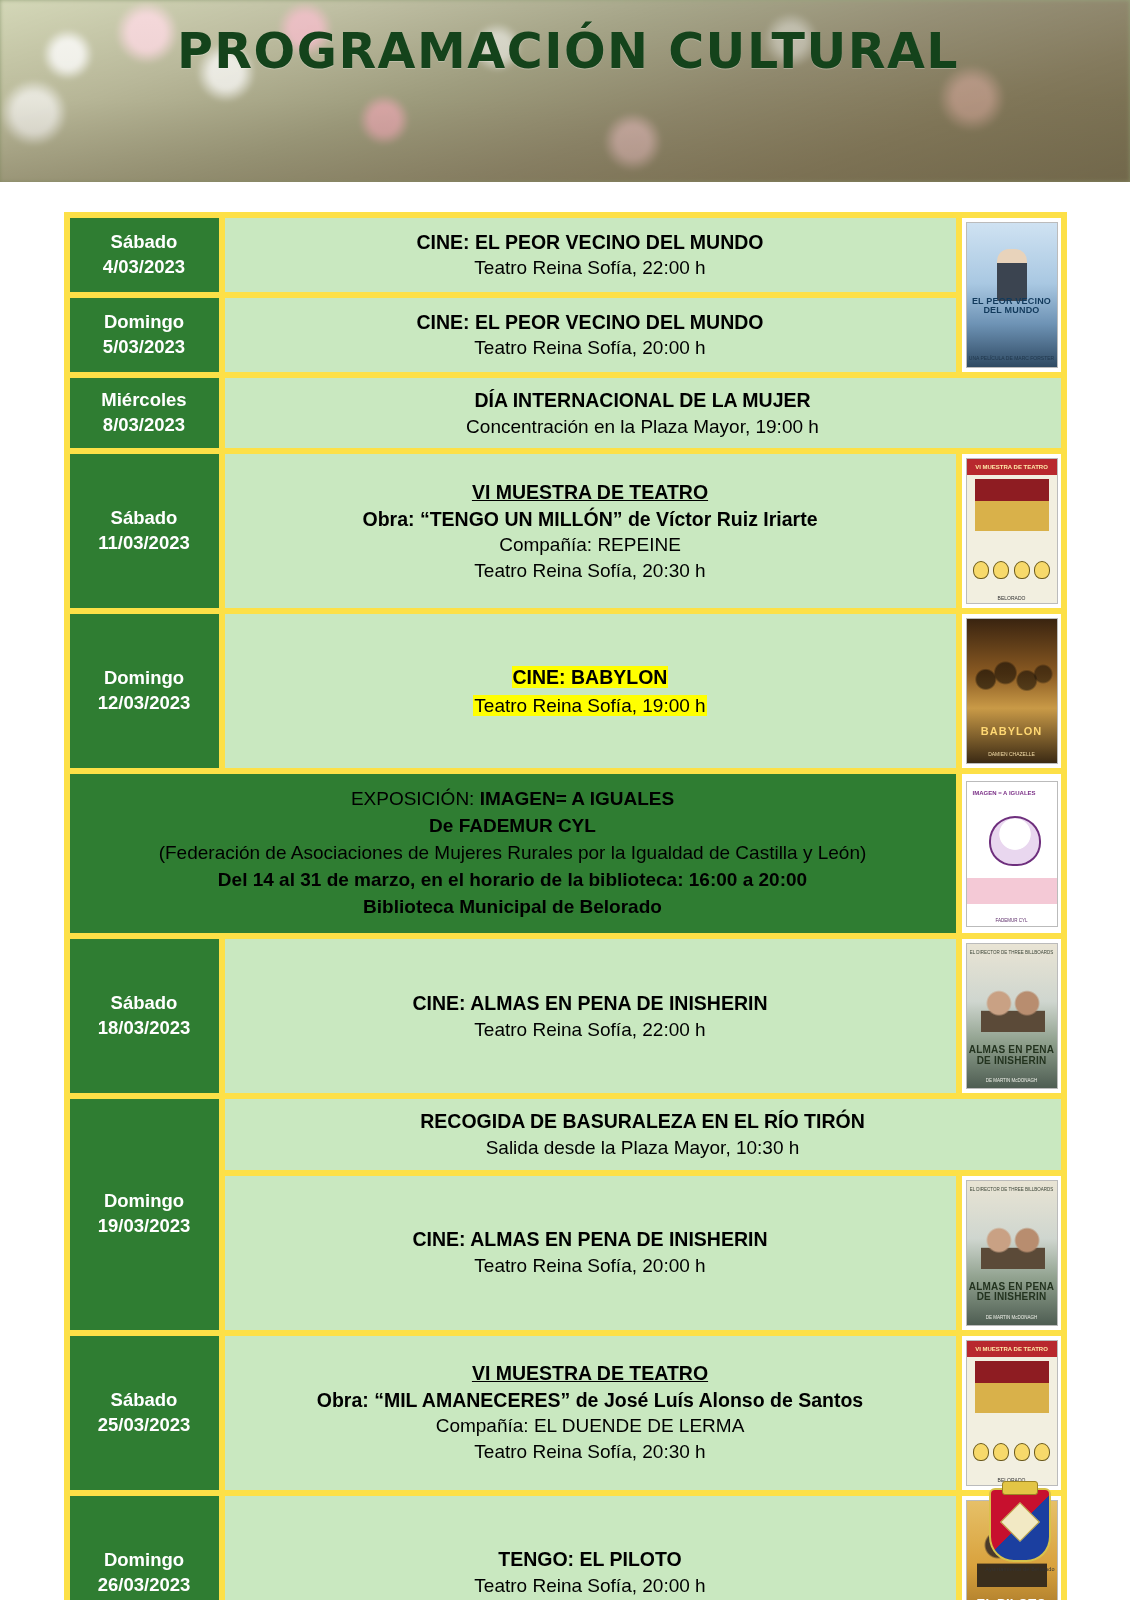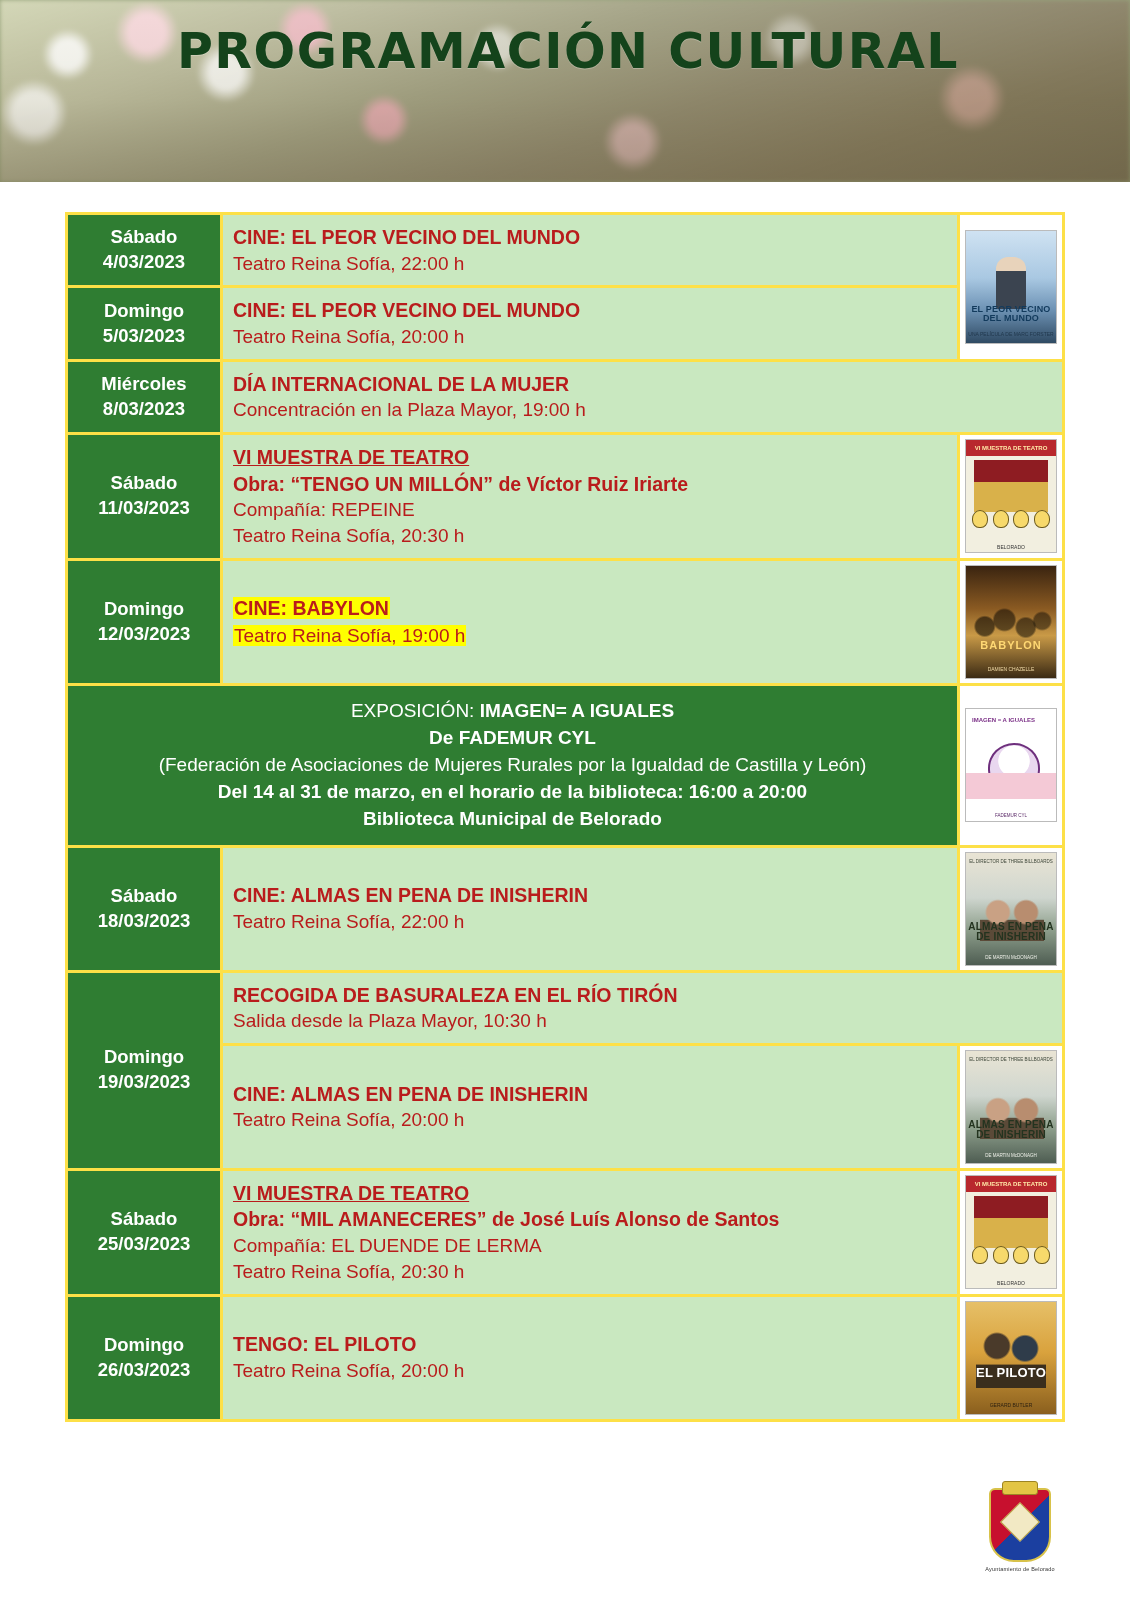--- a/index.html
+++ b/index.html
@@ -69,43 +69,44 @@
     width: 1130px;
   }
   table.program {
     border-collapse: collapse;
     margin: 30px auto 0 auto;
     width: 1000px;
     table-layout: fixed;
     background: #0d0d0d;
   }
   table.program td {
-    border: 3px solid #fde047;
+    border: 6px solid #fde047;
     vertical-align: middle;
   }
   .col-date { width: 155px; }
   .col-main { width: 737px; }
   .col-img  { width: 105px; }
 
   .date-cell {
     background: #2f7d32;
     color: #ffffff;
     text-align: center;
     font-weight: bold;
     font-size: 18.5px;
     line-height: 1.35;
     padding: 6px 4px;
   }
   .date-cell .dow { display: block; }
   .date-cell .dnum { display: block; }
 
   .main-cell {
     background: #c9e8c0;
+    text-align: center;
     padding: 9px 10px;
-    color: #b91c1c;
+    color: #000000;
     font-size: 19px;
     line-height: 1.36;
   }
   .main-cell .t1 {
     font-weight: bold;
     font-size: 19.5px;
     display: block;
   }
   .main-cell .t2 {
     font-weight: normal;
@@ -113,39 +114,39 @@
     display: block;
   }
   .hl {
     background: #ffff00;
     padding: 0 1px;
   }
 
   
   .expo-cell {
     background: #2f7d32;
-    color: #ffffff;
+    color: #000000;
     text-align: center;
     padding: 12px 14px;
     font-size: 19px;
     line-height: 1.42;
   }
   .expo-cell .b { font-weight: bold; }
   .expo-cell .n { font-weight: normal; }
 
   .img-cell {
     background: #ffffff;
     padding: 4px;
     text-align: center;
   }
 
   
   .poster {
     width: 92px;
-    height: 114px;
+    height: 146px;
     margin: 0 auto;
     position: relative;
     overflow: hidden;
     border: 1px solid #bbbbbb;
     box-sizing: border-box;
   }
   .poster .ptitle {
     position: absolute;
     left: 0; right: 0;
     text-align: center;

